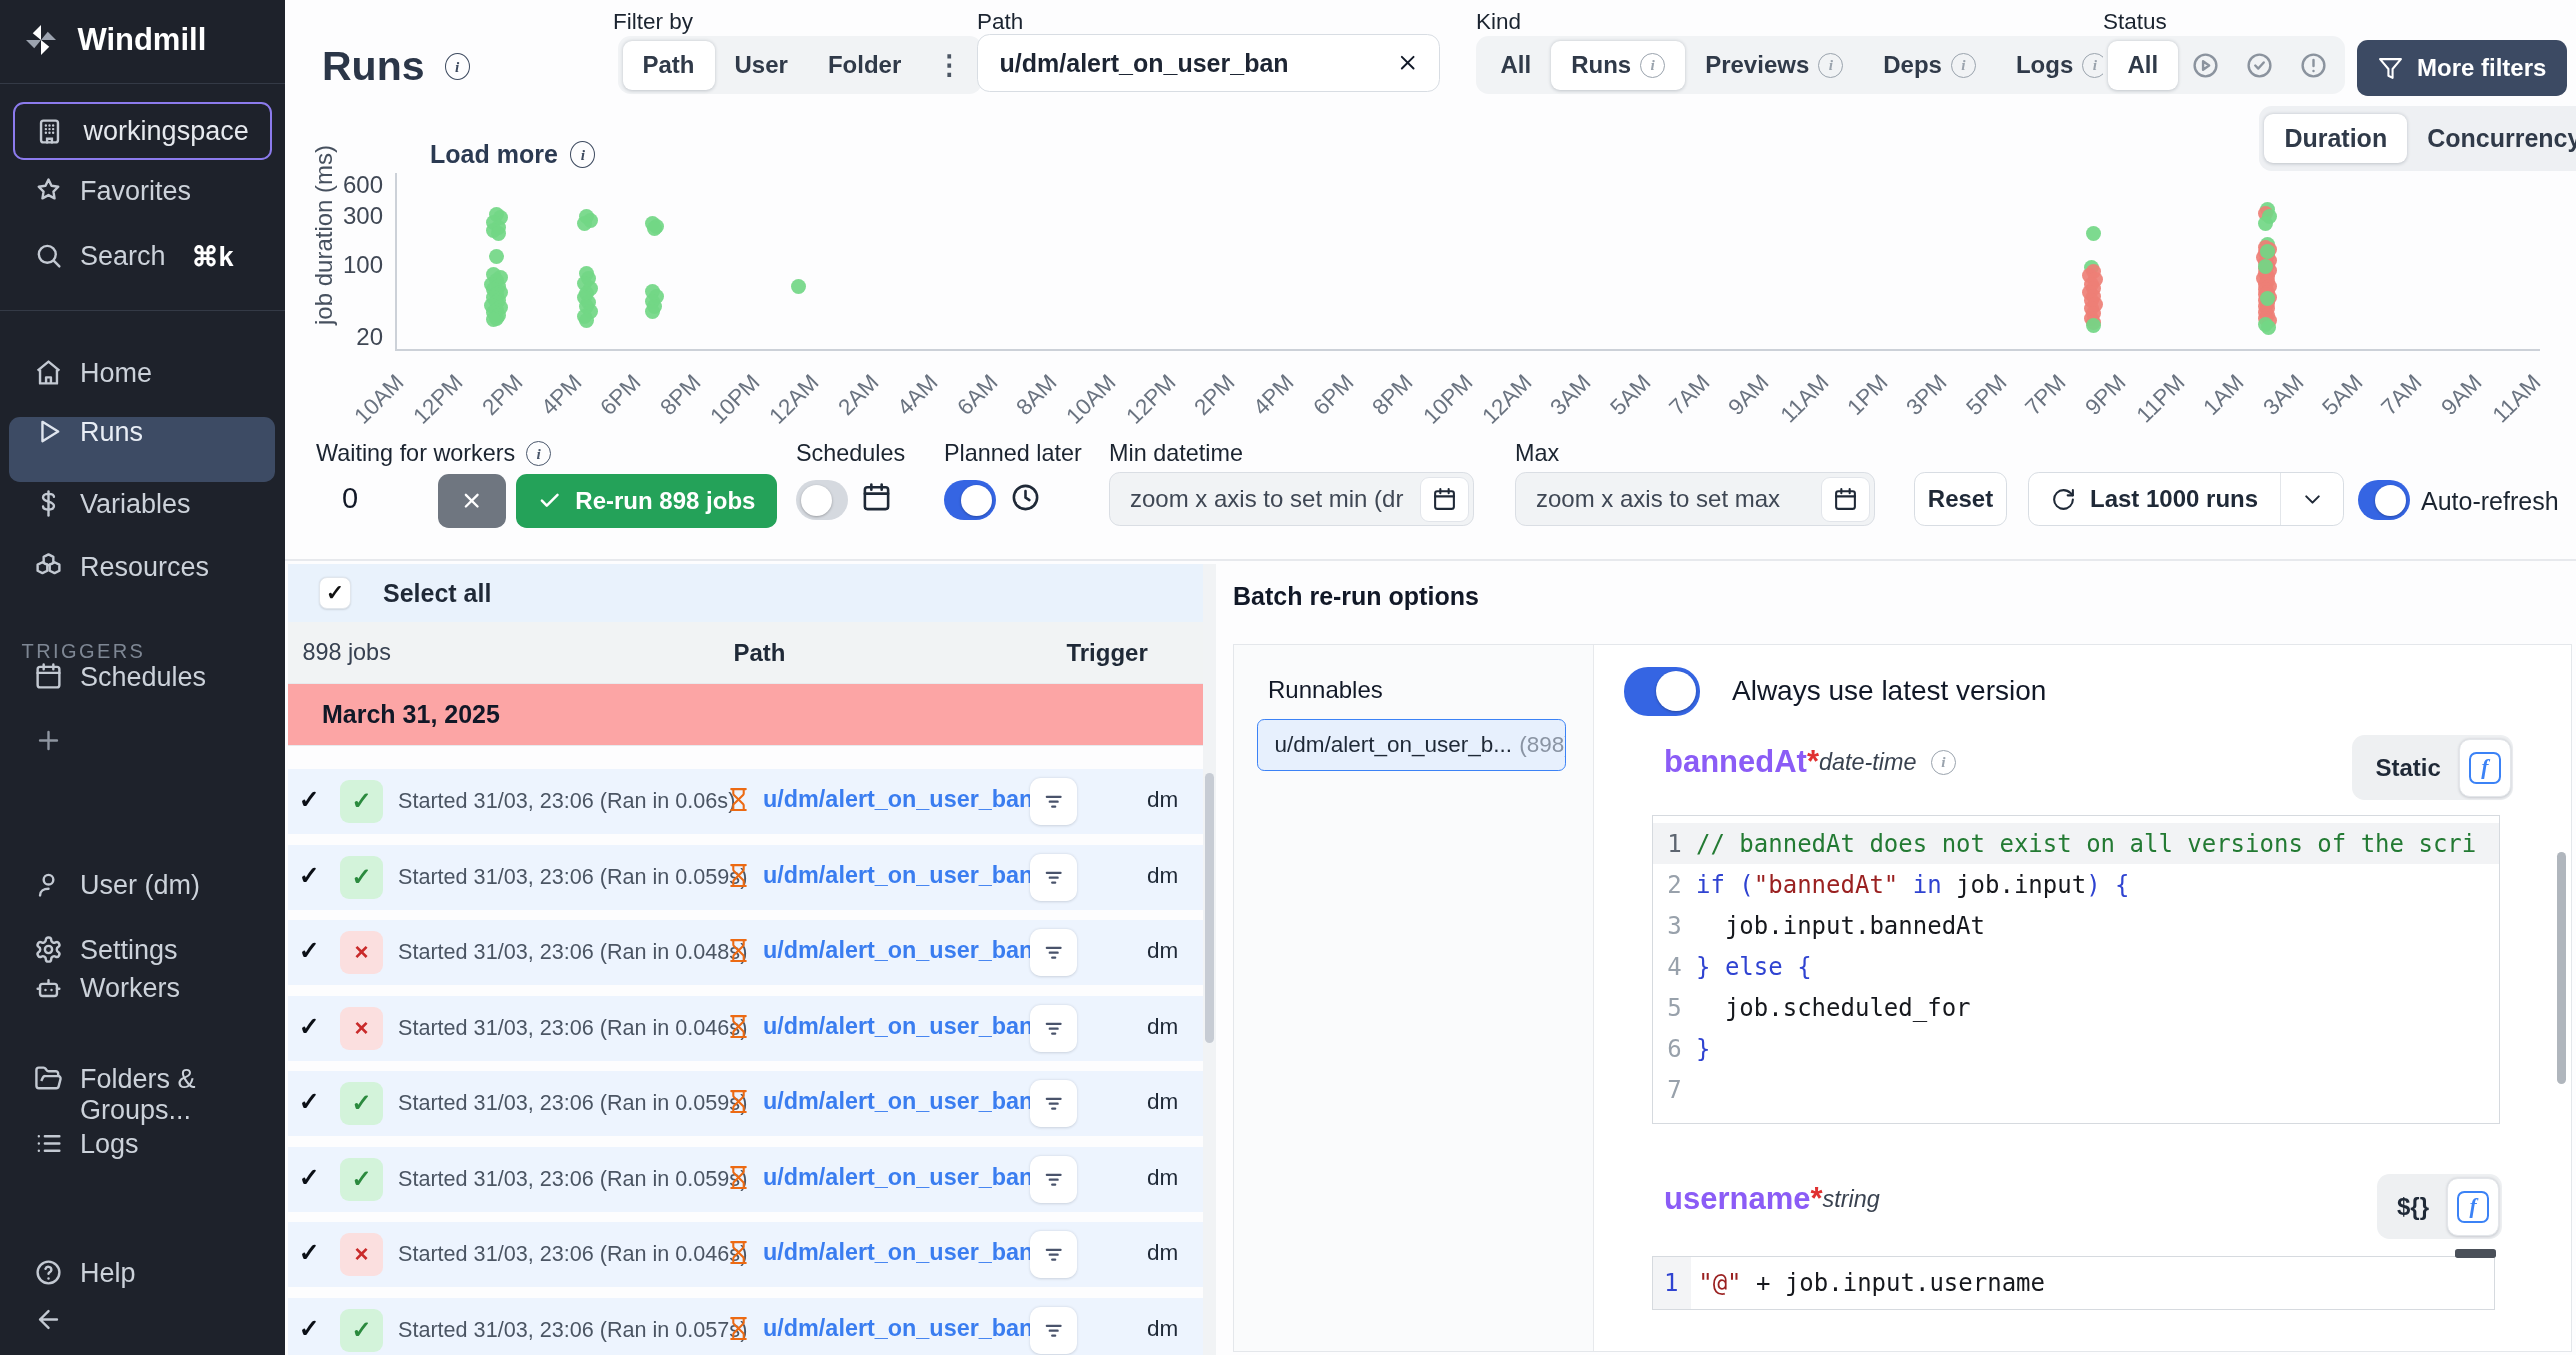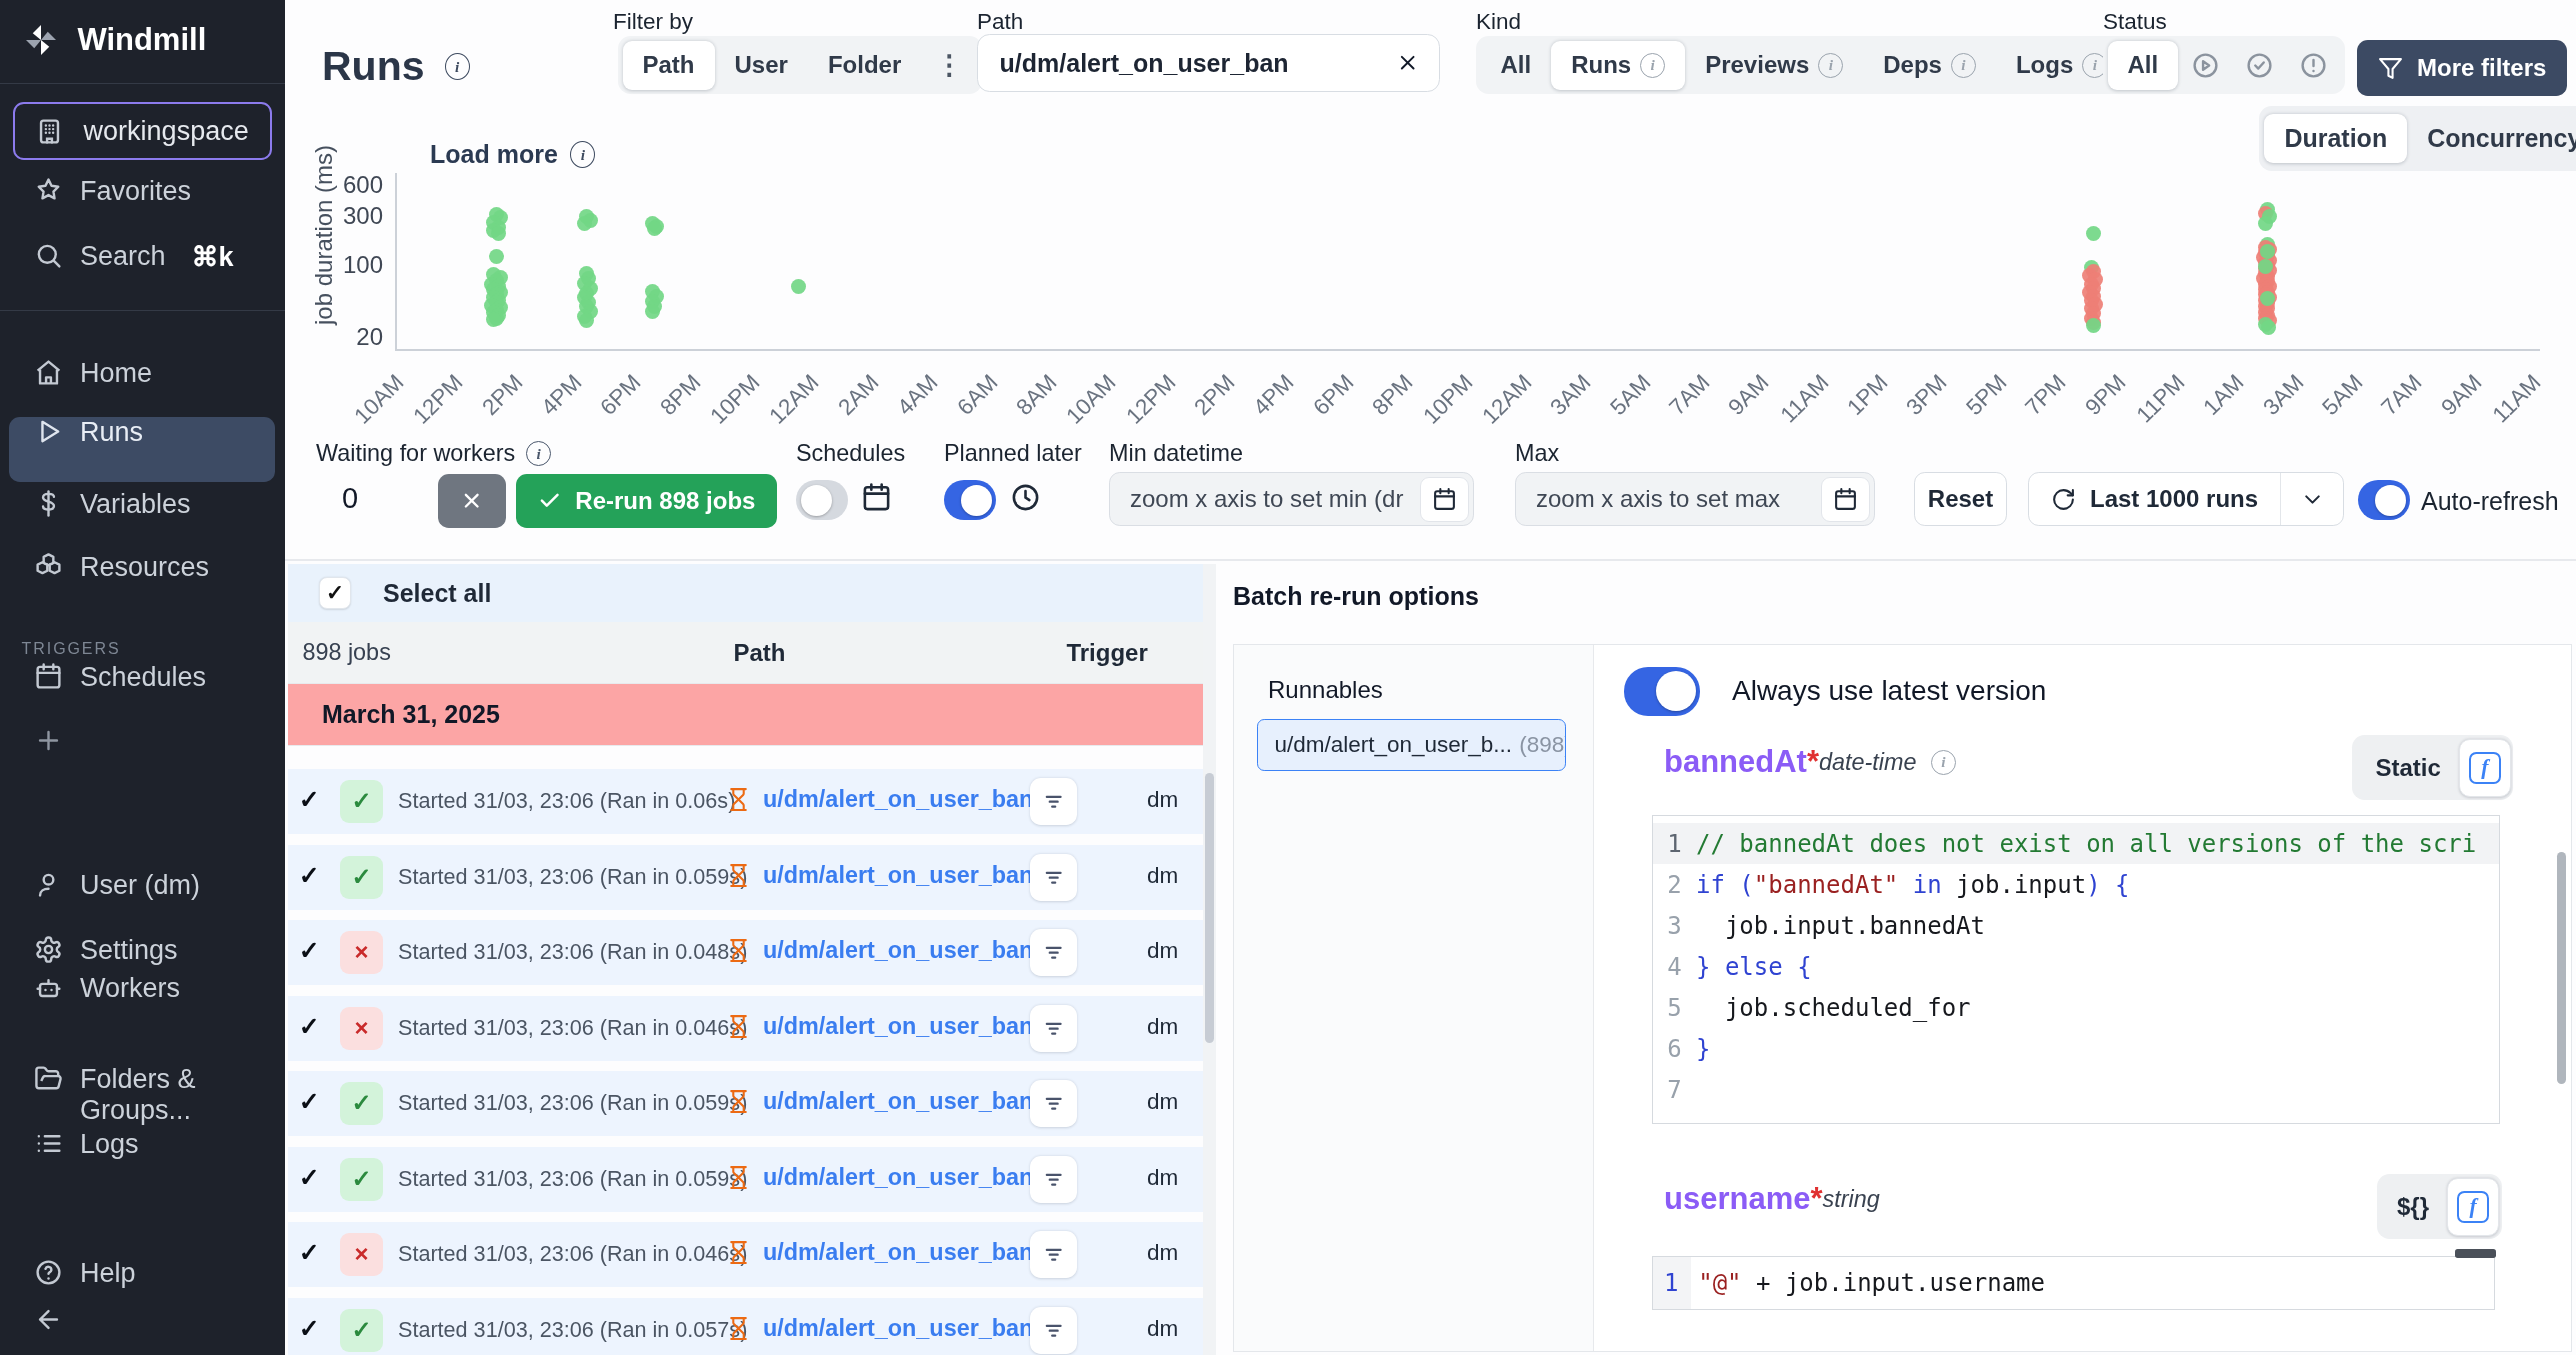--- a/index.html
+++ b/index.html
@@ -11,21 +11,21 @@
   .sidebar{position:absolute;left:0;top:0;width:285px;height:1355px;background:#1e222b;color:#ccd2da}
   .logo-row{position:absolute;left:0;top:12.6px;width:100%;height:54px;display:flex;align-items:center;padding-left:23.4px;gap:18px}
   .logo-row .brand{font-size:31px;font-weight:700;color:#fff}
   .side-divider{position:absolute;left:0;width:100%;height:0.9px;background:#343a46}
   .ws-btn{position:absolute;left:12.6px;top:102px;width:259px;height:58px;border:2.7px solid #8c7bed;border-radius:10.8px;
     display:flex;align-items:center;gap:20px;padding-left:20px;color:#e6e9ee;font-size:27px}
   .side-item{position:absolute;left:9px;width:266px;height:58px;display:flex;align-items:flex-start;gap:17px;padding-left:25px;
     font-size:27px;color:#ccd2da;border-radius:10.8px;cursor:pointer}
   .side-item.active{background:#3d4b64;color:#e8edf5}
   .side-item .kbd{font-weight:700;color:#fff;margin-left:9px}
-  .sec-label{position:absolute;left:21.6px;font-size:16px;letter-spacing:.12em;color:#7e8794}
+  .sec-label{position:absolute;left:21.6px;font-size:20px;letter-spacing:.12em;color:#7e8794}
   .sicon{width:29px;height:29px;flex:0 0 29px}
   
   .page-title{position:absolute;left:322px;top:43px;font-size:41px;font-weight:700;color:#2b3648;display:flex;align-items:center;gap:20px}
   .lbl{position:absolute;font-size:22.5px;color:#1b2430}
   .seg{position:absolute;display:flex;align-items:center;background:#f1f3f5;border-radius:12.6px;padding:4.5px;height:58px}
   .chip{display:flex;align-items:center;gap:9px;height:49px;padding:0 20px;border-radius:9px;font-size:24px;font-weight:600;color:#303a49;cursor:pointer}
   .chip.on{background:#fff;box-shadow:0 0.9px 3.6px rgba(20,30,50,.22)}
   .info{display:inline-flex;width:25px;height:25px;border:1.8px solid #9aa3ad;border-radius:50%;color:#9aa3ad;
     align-items:center;justify-content:center;font:italic 700 15.3px "Liberation Serif",serif;flex:0 0 25px}
   .info.dark{border-color:#3d4a5f;color:#3d4a5f;width:27px;height:27px}

